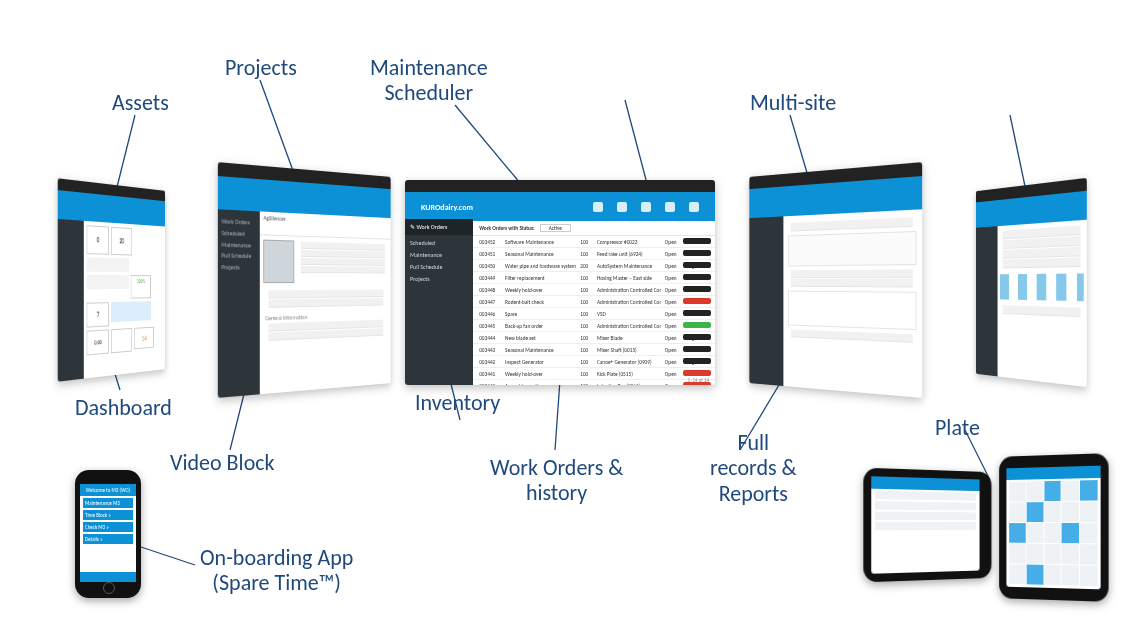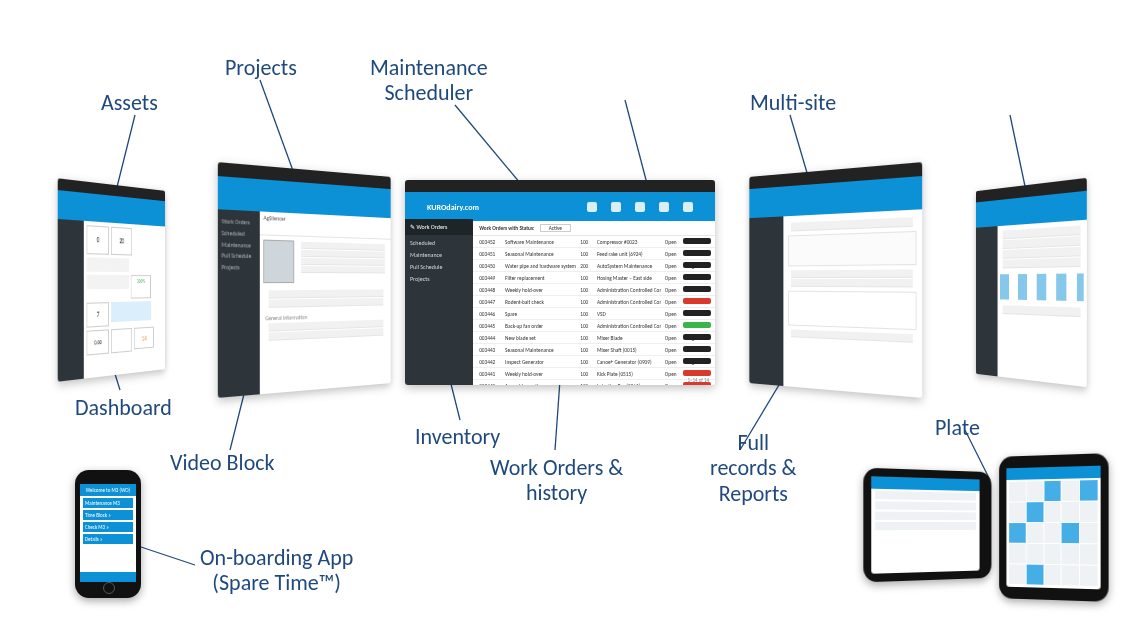--- a/index.html
+++ b/index.html
@@ -42,29 +42,29 @@
   <line x1="1010" y1="115" x2="1030" y2="210"></line>
   <line x1="120" y1="390" x2="95" y2="310"></line>
   <line x1="230" y1="450" x2="260" y2="330"></line>
   <line x1="460" y1="420" x2="445" y2="360"></line>
   <line x1="555" y1="450" x2="560" y2="380"></line>
   <line x1="740" y1="450" x2="800" y2="350"></line>
   <line x1="965" y1="430" x2="990" y2="480"></line>
   <line x1="195" y1="565" x2="135" y2="545"></line>
 </svg>
 
-<div class="label" style="left:101px;top:90px">Assets</div>
+<div class="label" style="left:112px;top:90px">Assets</div>
 <div class="label" style="left:225px;top:55px">Projects</div>
 <div class="label" style="left:370px;top:55px;white-space:pre">Maintenance
 Scheduler</div>
 <div class="label" style="left:750px;top:90px">Multi-site</div>
 
 <div class="label" style="left:75px;top:395px">Dashboard</div>
 <div class="label" style="left:170px;top:450px">Video Block</div>
-<div class="label" style="left:415px;top:424px">Inventory</div>
+<div class="label" style="left:415px;top:390px">Inventory</div>
 <div class="label" style="left:710px;top:430px;white-space:pre">Full
 records &amp;
 Reports</div>
 <div class="label" style="left:490px;top:455px;white-space:pre">Work Orders &amp;
 history</div>
 <div class="label" style="left:935px;top:415px">Plate</div>
 <div class="label" style="left:200px;top:545px;white-space:pre">On-boarding App
 (Spare Time™)</div>
 
 <div class="panel left" style="left:35px;top:185px;width:160px;height:190px">
@@ -114,21 +114,21 @@
           <div class="row" style="height:7px"></div>
       <div style="font-size:6px;color:#888;margin-top:6px">General Information</div>
       <div class="row" style="height:7px"></div>
           <div class="row" style="height:7px"></div>
     </div>
   </div>
 </div>
 
 <div class="panel center" style="left:405px;top:180px;width:310px;height:205px">
   <div class="topbar2"></div>
-  <div class="topbar" style="display:flex;align-items:center;padding:0 22px;gap:14px">
+  <div class="topbar" style="display:flex;align-items:center;padding:0 16px;gap:14px">
     <span style="color:#fff;font-size:8px;font-weight:bold">KUROdairy.com</span>
     <span style="flex:1"></span>
     <span style="width:10px;height:10px;background:#fff;opacity:.85;border-radius:2px"></span>
     <span style="width:10px;height:10px;background:#fff;opacity:.85;border-radius:2px"></span>
     <span style="width:10px;height:10px;background:#fff;opacity:.85;border-radius:2px"></span>
     <span style="width:10px;height:10px;background:#fff;opacity:.85;border-radius:2px"></span>
     <span style="width:10px;height:10px;background:#fff;opacity:.85;border-radius:2px"></span>
   </div>
   <div class="side">
     <div style="color:#cfd6db;font-size:6px;padding:0 5px;line-height:2">

